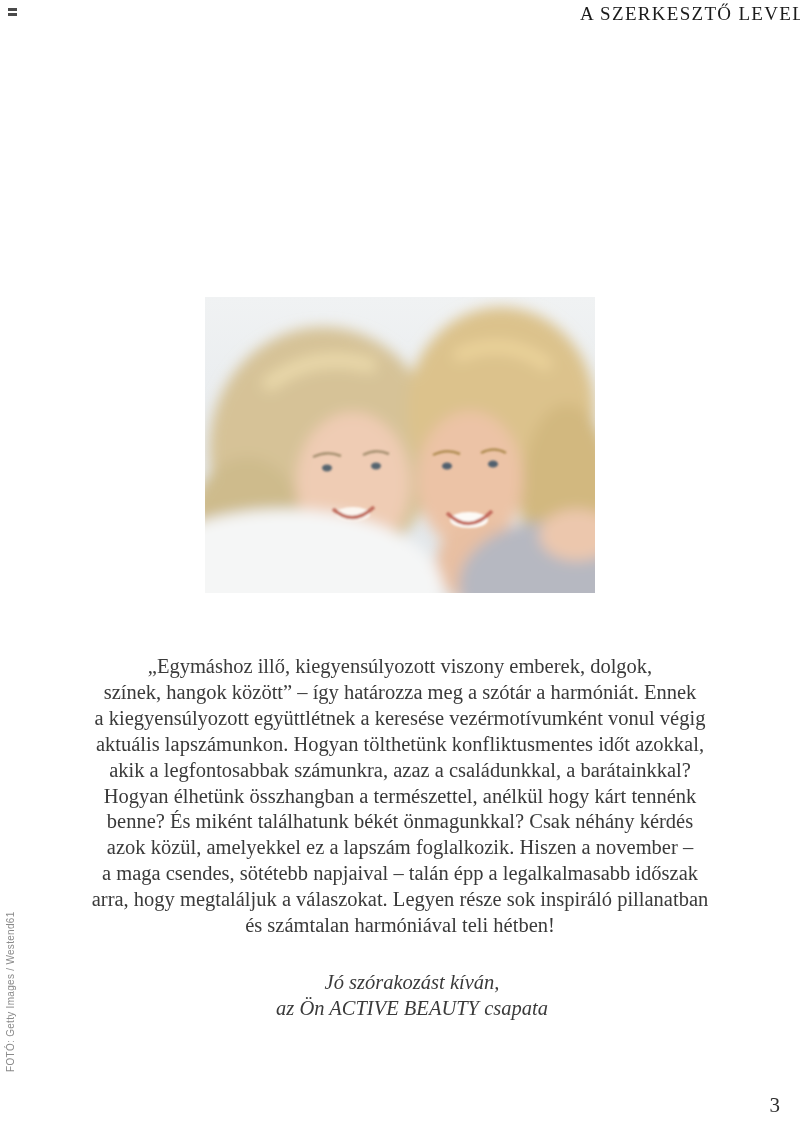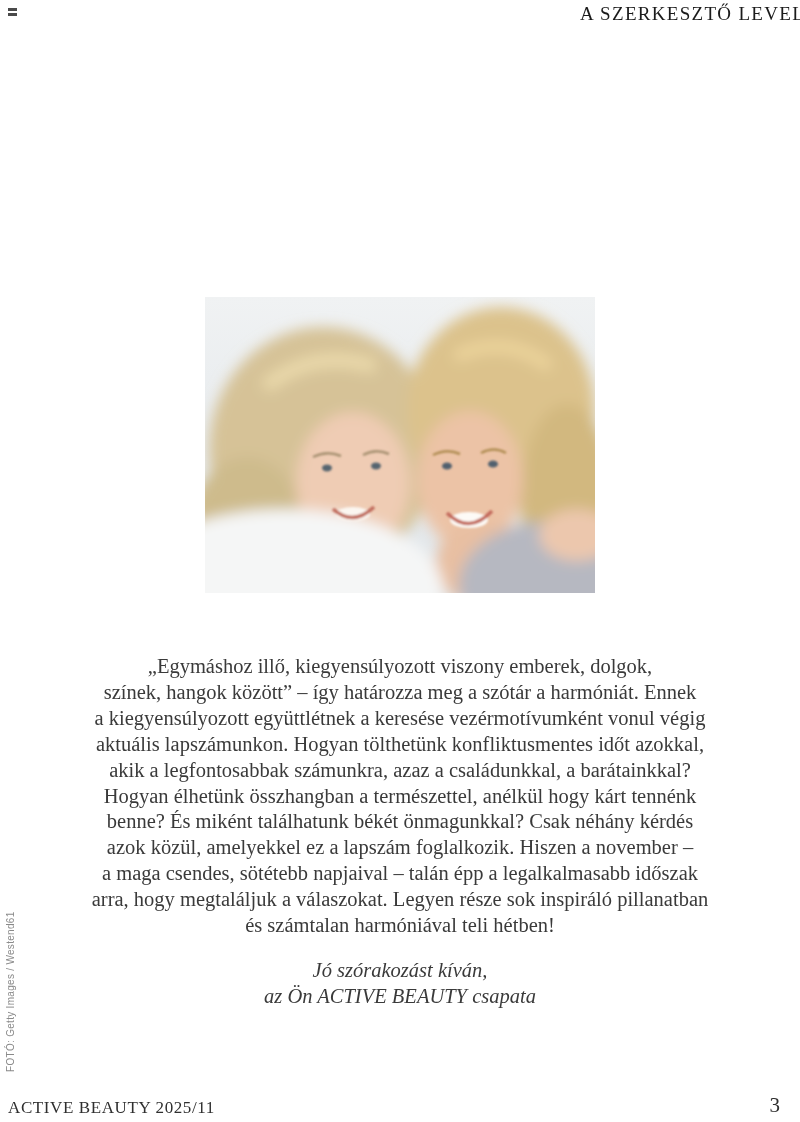--- a/index.html
+++ b/index.html
@@ -66,21 +66,21 @@
     line-height: 25.9px;
     color: #3a3a3a;
     white-space: pre-line;
   }
 
   .signoff {
     position: absolute;
     top: 957px;
     left: 40px;
     width: 720px;
-    margin: 0;
+    margin: 12px;
     text-align: center;
     font-style: italic;
     font-size: 20.5px;
     line-height: 26px;
     color: #3a3a3a;
     white-space: pre-line;
   }
 
   
   .photo-credit {
@@ -197,16 +197,15 @@
 azok közül, amelyekkel ez a lapszám foglalkozik. Hiszen a november –
 a maga csendes, sötétebb napjaival – talán épp a legalkalmasabb időszak
 arra, hogy megtaláljuk a válaszokat. Legyen része sok inspiráló pillanatban
 és számtalan harmóniával teli hétben!</p>
 
   <p class="signoff">Jó szórakozást kíván,
 az Ön ACTIVE BEAUTY csapata</p>
 
   <div class="photo-credit">FOTÓ: Getty Images / Westend61</div>
 
-  <div class="footer-issue">ACTIVE BEAUTY 2025/11</div>
   <div class="footer-page-number">3</div>
 
 </div>
 
 </body></html>

